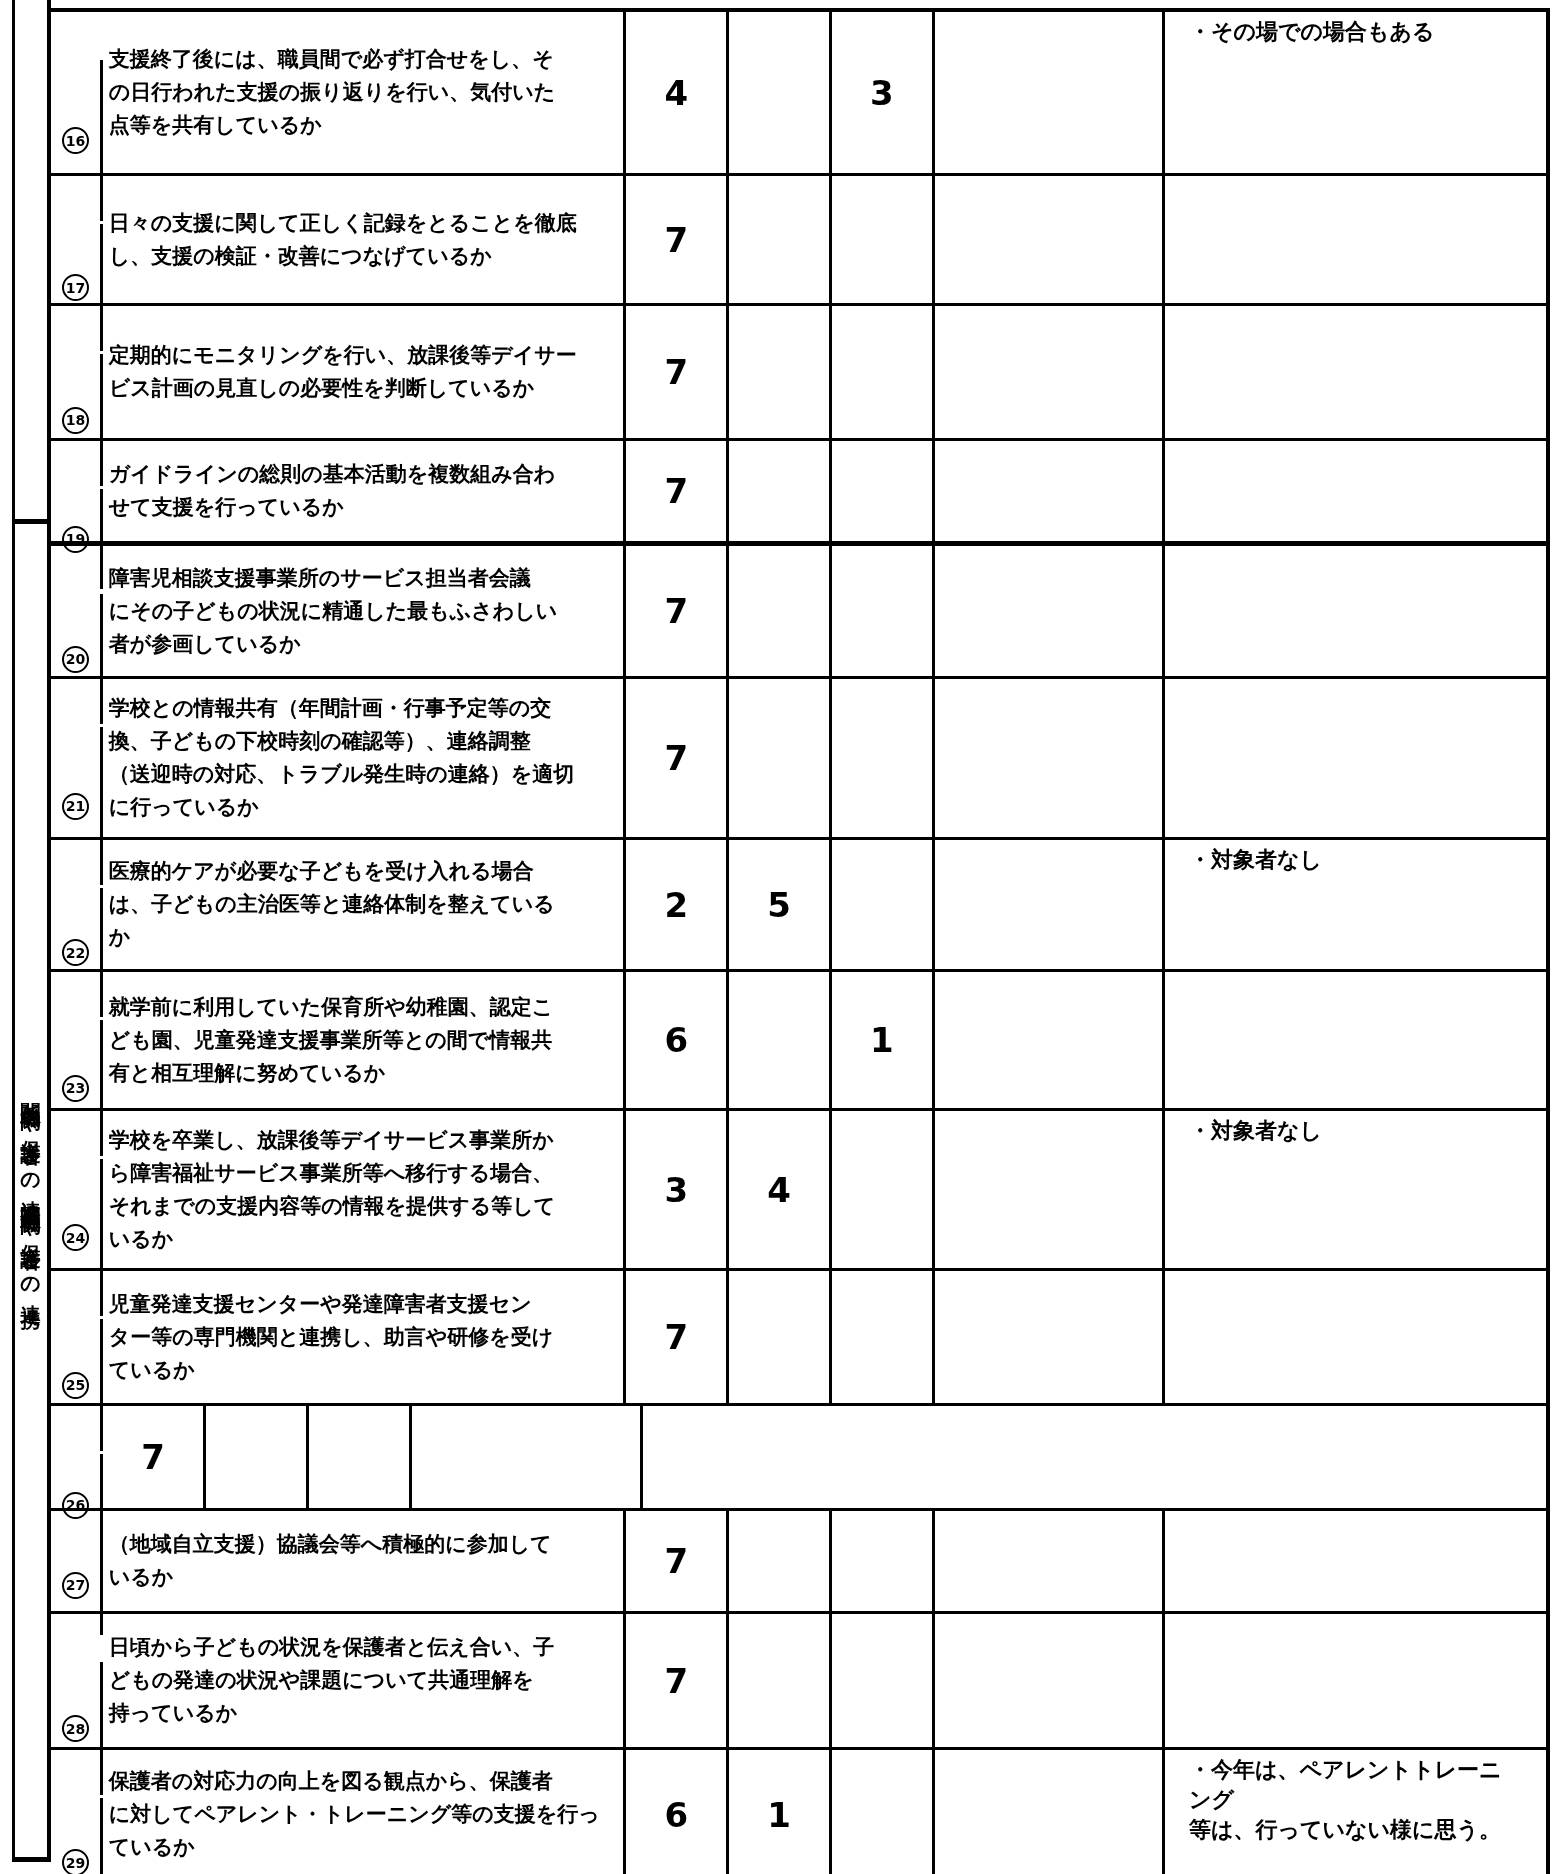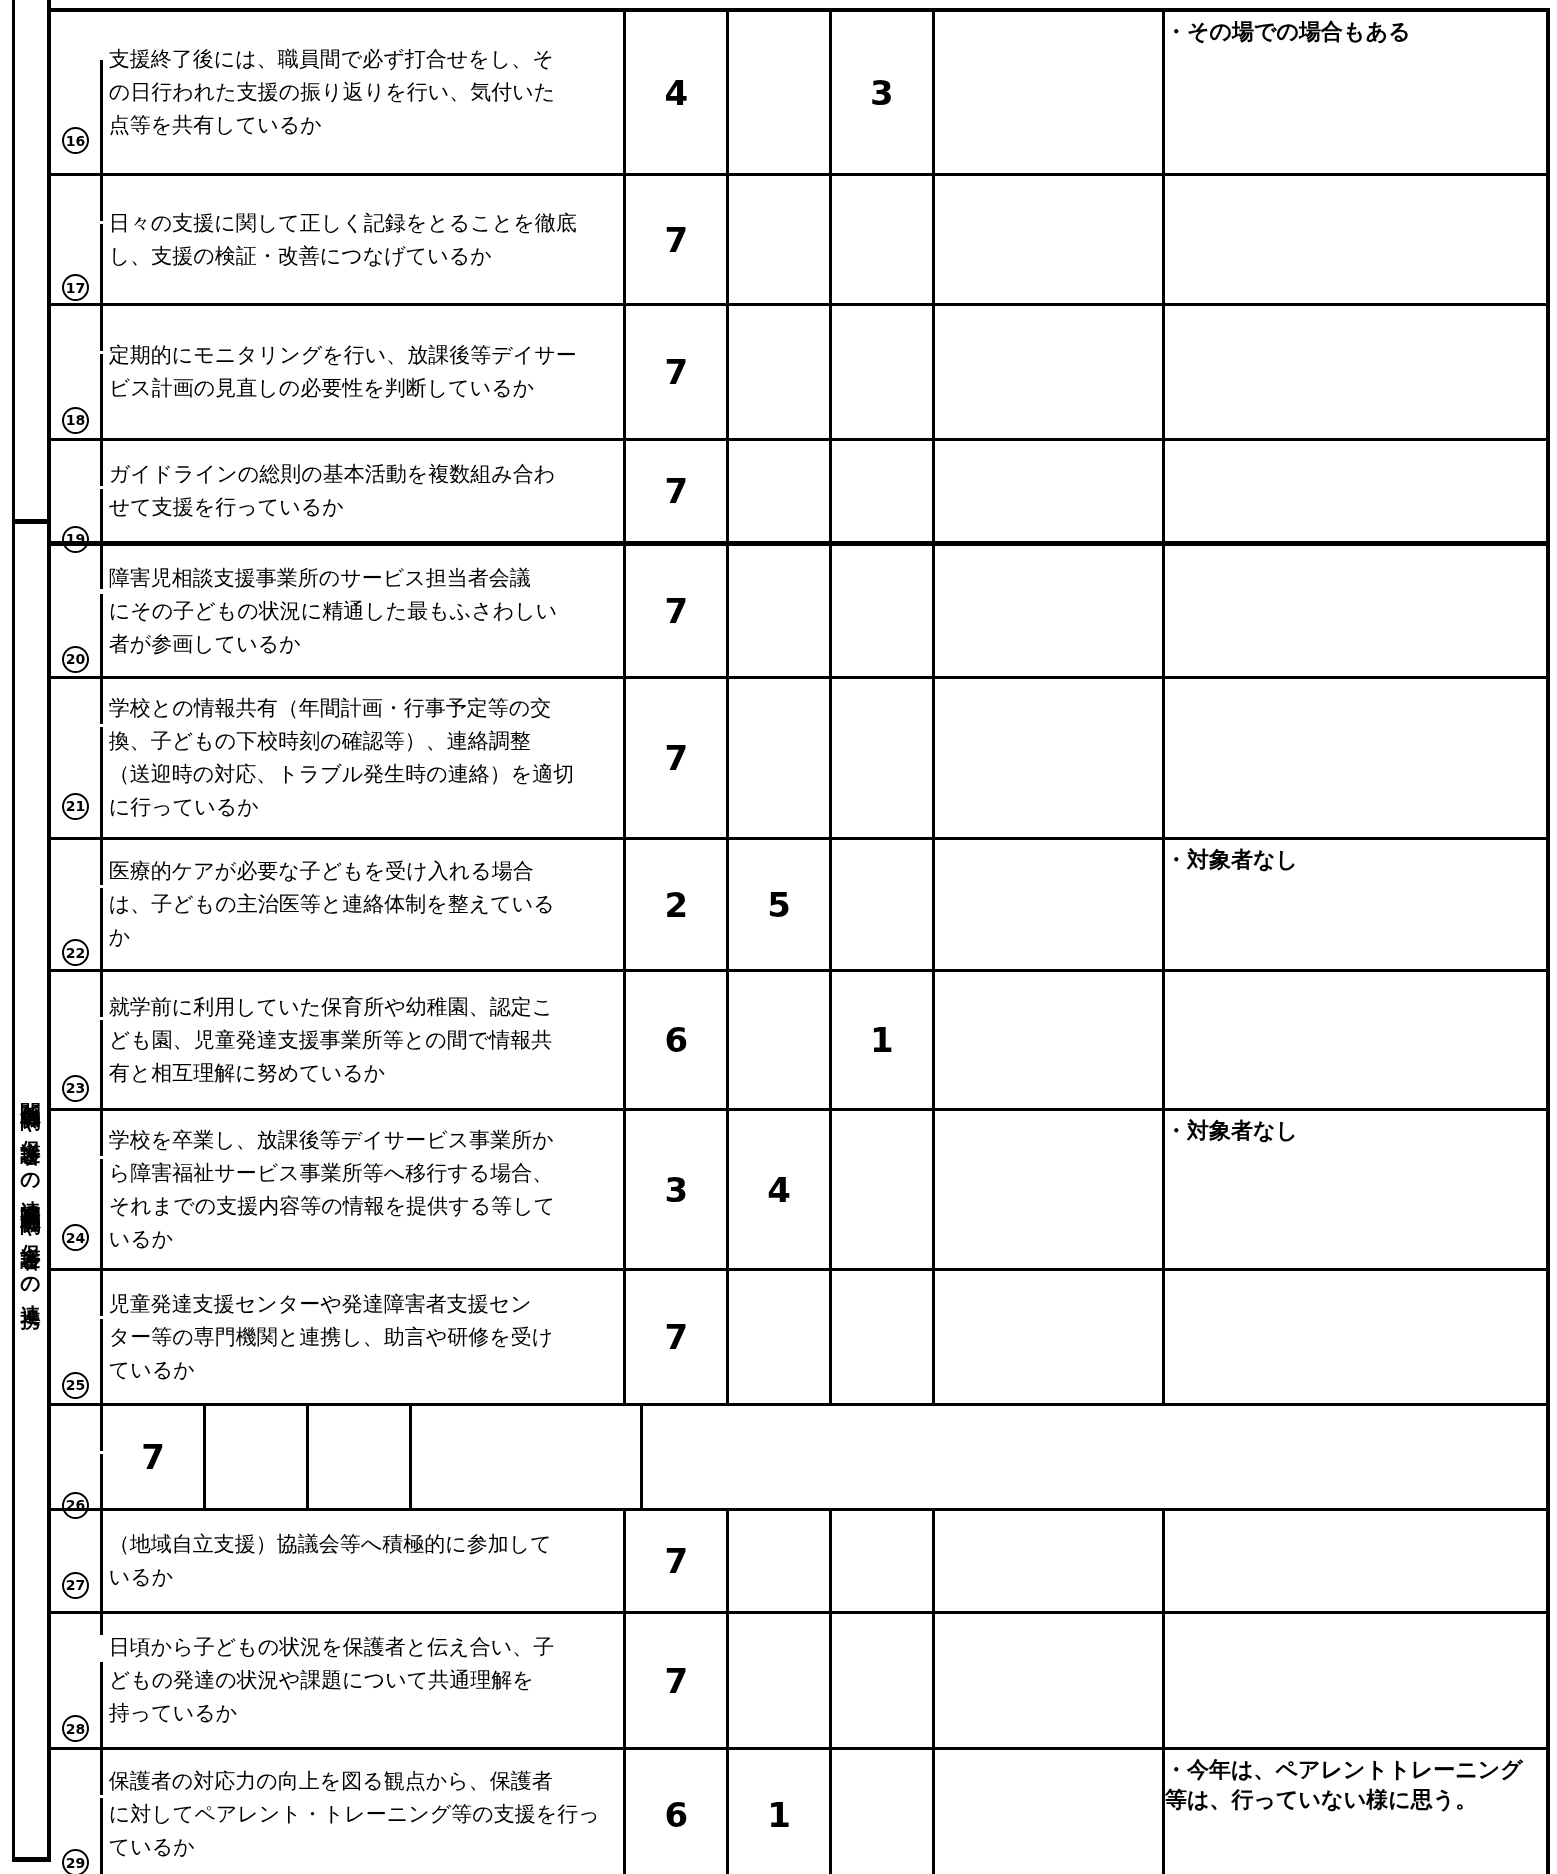--- a/index.html
+++ b/index.html
@@ -18,27 +18,27 @@
             white-space:nowrap;}
 
   
   .rows{position:absolute;left:51px;top:8px;width:1499px;
         border-top:4px solid #000;border-right:4px solid #000;}
   .row{display:flex;width:100%;border-bottom:3px solid #000;}
   .row.bb-thick{border-bottom:5px solid #000;}
   .cell{border-right:3px solid #000;height:100%;}
   .num-cell{width:52px;display:flex;align-items:center;justify-content:center;margin-top:48px;}
   .q-cell{width:525px;display:flex;align-items:center;padding:4px 6px;}
-  .q-text{font-size:21px;font-weight:400;line-height:33px;white-space:pre-line;
+  .q-text{font-size:21px;font-weight:700;line-height:33px;white-space:pre-line;
           letter-spacing:0px;}
   .v-cell{display:flex;align-items:center;justify-content:center;
           font-size:34px;font-weight:700;}
   .v1,.v2,.v3{width:103px;}
   .v4{width:231px;}
-  .c-cell{width:382px;border-right:none;padding:5px 0;}
+  .c-cell{width:382px;border-right:none;padding:5px 24px;}
   .c-text{font-size:22px;font-weight:700;line-height:30px;white-space:pre-line;}
 
   .circle{width:27px;height:27px;border:2px solid #000;border-radius:50%;
           display:flex;align-items:center;justify-content:center;flex:0 0 auto;}
   .circle-num{font-size:14px;font-weight:700;line-height:1;}
 </style>
 </head>
 <body>
 
 <div class="sheet">

